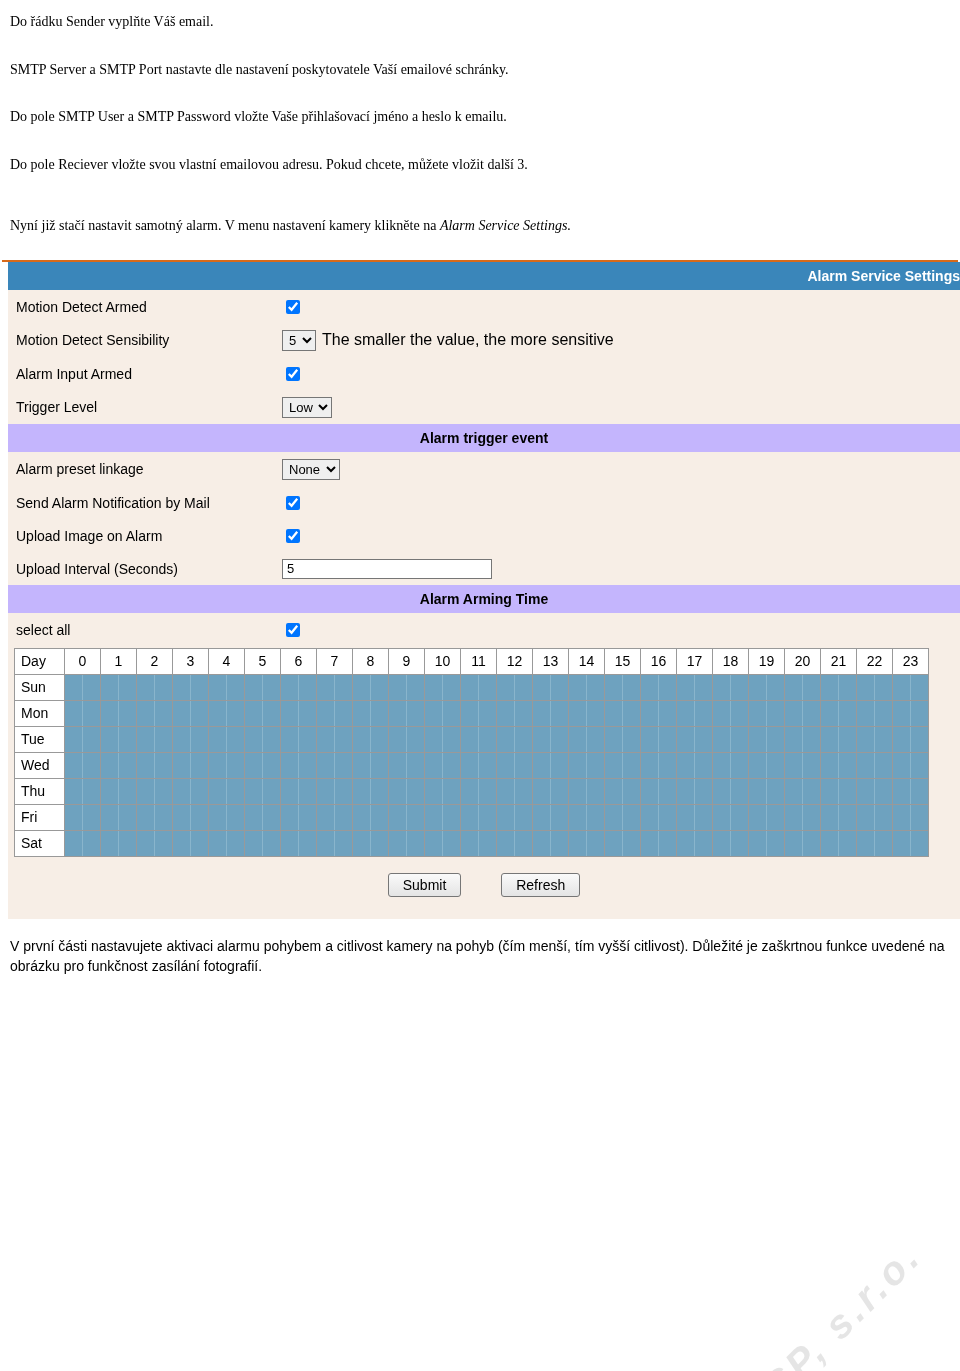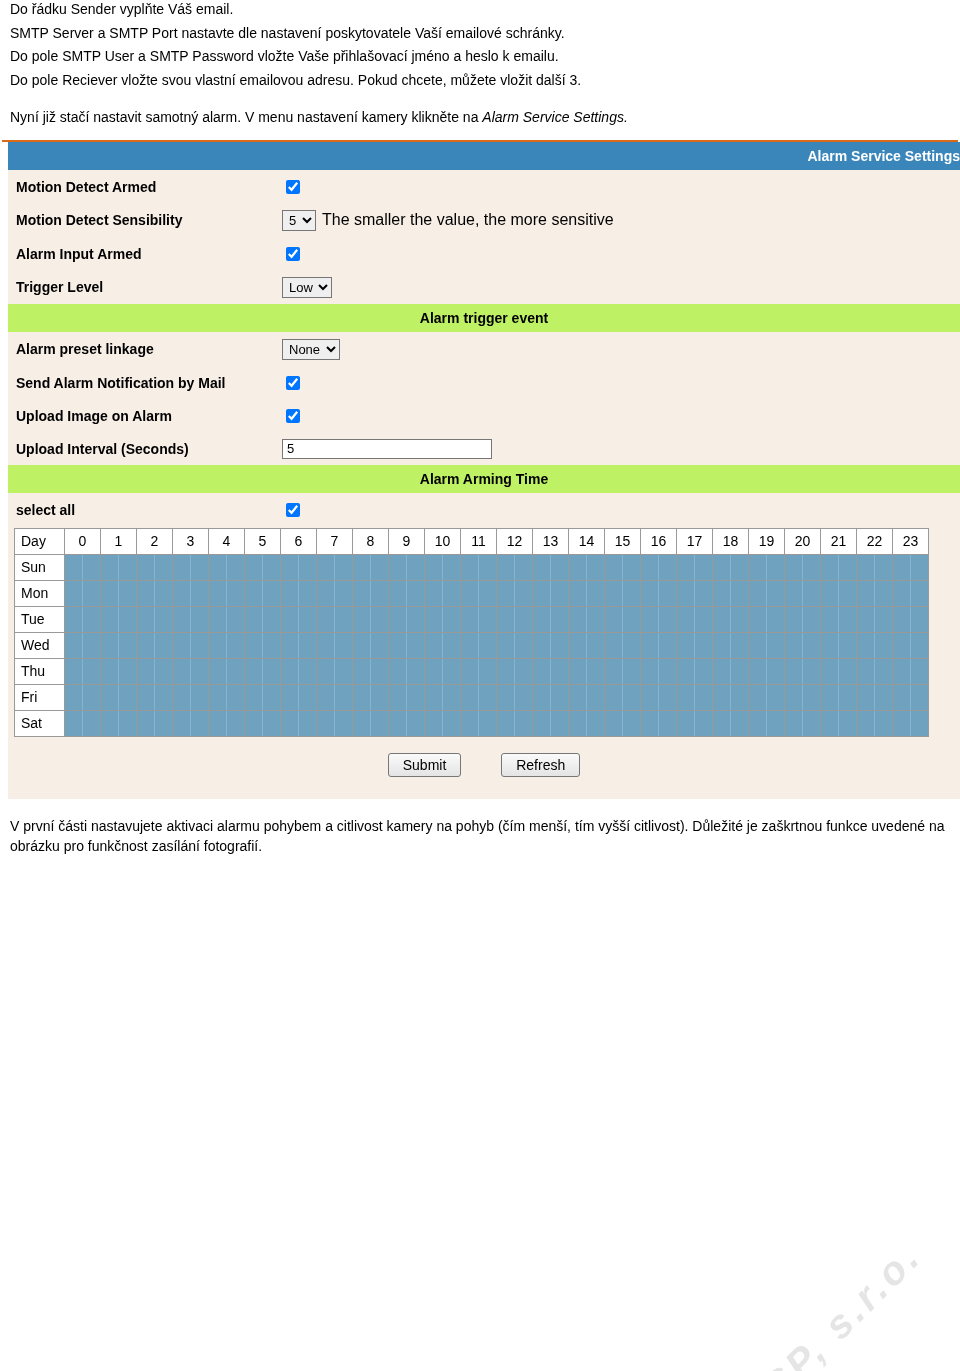--- a/index.html
+++ b/index.html
@@ -5,23 +5,24 @@
   * { box-sizing: border-box; }
   body {
     margin: 0;
     padding: 0;
     font-family: Verdana, Geneva, sans-serif;
     font-size: 14px;
     background: #fff;
     width: 960px;
   }
   .paragraph {
-    padding: 0 10px;
+    padding: 12px 10px;
     line-height: 1.4;
     margin-bottom: 4px;
+    font-family: Liberation Serif, serif;
   }
   .paragraph.intro { margin-bottom: 18px; }
   .italic { font-style: italic; }
   .underline-wrap {
     border-bottom: 2px solid #d86a1a;
     margin: 0 2px 0 2px;
     padding-top: 8px;
   }
   .form-container {
     background: #f7eee6;
@@ -35,32 +36,31 @@
     background: #3a86ba;
     color: #fff;
     font-weight: bold;
     text-align: right;
     padding: 6px 0;
   }
   .section-subtitle {
     font-weight: bold;
     text-align: center;
     padding: 6px 0;
-    background: #bef264;
+    background: #c4b5fd;
   }
   .form-row {
     display: flex;
     align-items: center;
     padding: 6px 4px;
     border-top: 1px solid #f7eee6;
   }
   .form-label {
     width: 270px;
     padding-left: 4px;
-    font-weight: bold;
   }
   .form-control-cell {
     display: flex;
     align-items: center;
     gap: 6px;
   }
   select {
     font-size: 13px;
     border: 1px solid #767676;
     background: #efefef;

